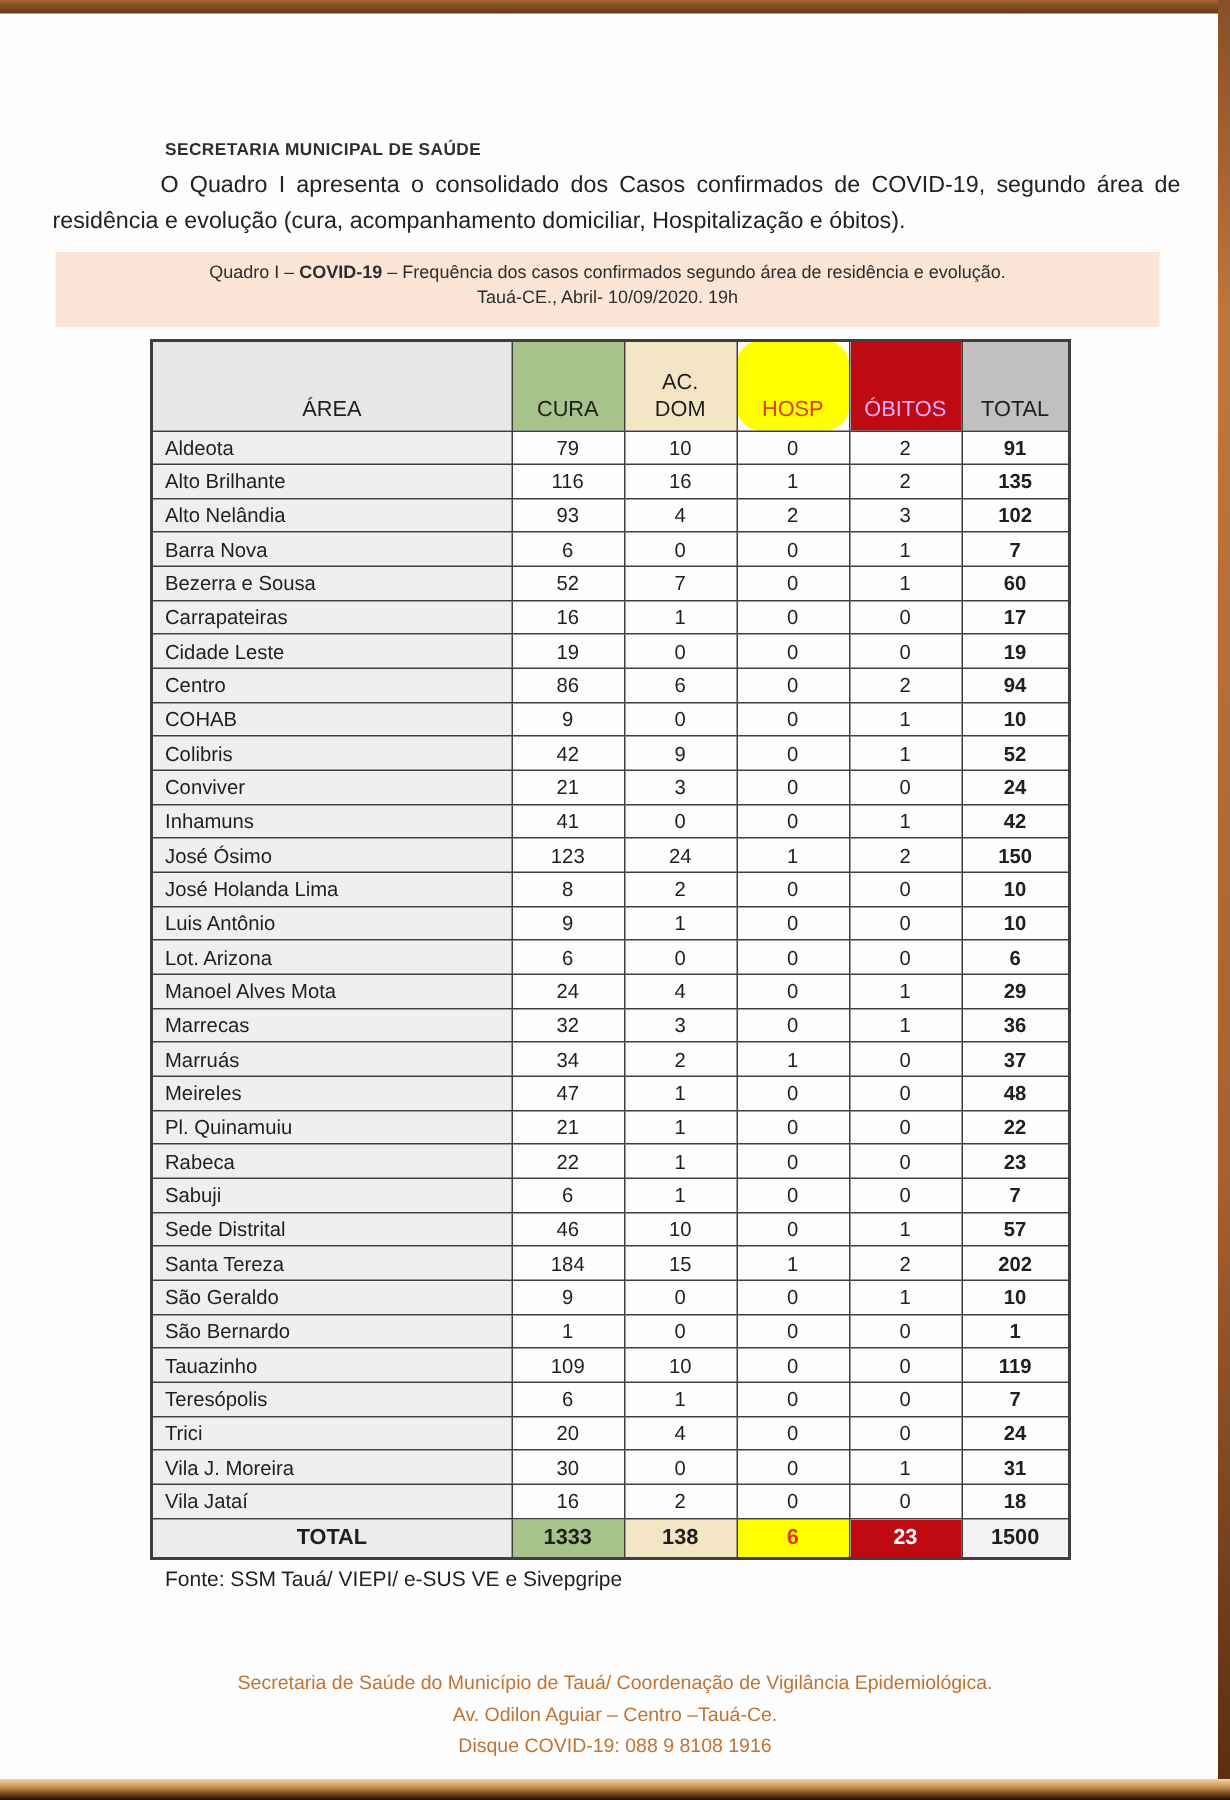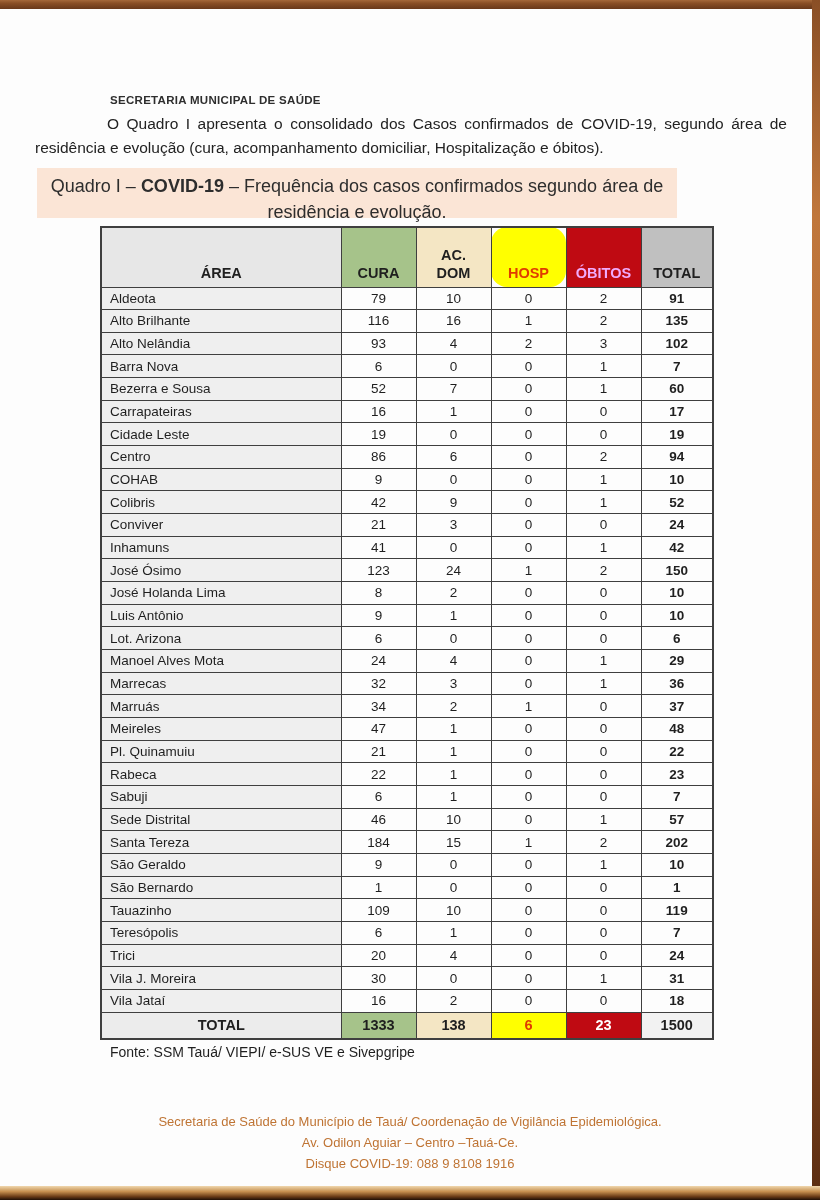--- a/index.html
+++ b/index.html
@@ -19,32 +19,32 @@
   .logo-row   { position:absolute; top:22px; left:58px; display:flex; align-items:flex-start; }
   .crest      { width:94px; height:80px; }
   .brand      { margin-left:4px; padding-top:12px; }
   .brand-small{ font-size:8.5px; font-weight:bold; letter-spacing:.6px; color:#2e2e2e; margin-left:4px; }
   .brand-large{ font-size:47px; font-weight:800; letter-spacing:2px; color:#141414; line-height:.95; }
   .org        { position:absolute; top:94px; left:110px; font-size:11.5px; font-weight:bold; color:#2e2e2e; letter-spacing:.3px; }
 
   .intro      { position:absolute; top:112px; left:35px; width:752px;
                 font-size:15.5px; line-height:1.55; text-align:justify; text-indent:72px; color:#222; }
 
-  .quadro-box { position:absolute; top:168px; left:37px; width:640px; height:50px;
-                background:#fbe5d6; text-align:center; font-size:18px; color:#2d2d2d;
+  .quadro-box { position:absolute; top:168px; left:37px; width:736px; height:50px;
+                background:#fbe5d6; text-align:center; font-size:12px; color:#2d2d2d;
                 padding-top:5px; line-height:1.45; }
   .quadro-box b { font-weight:bold; }
 
   
   table.covid { position:absolute; top:226px; left:100px; width:612px; height:814px;
                 border-collapse:collapse; table-layout:fixed; font-size:13.5px; }
   table.covid th, table.covid td { border:1px solid #3f3f3f; overflow:hidden; }
   table.covid { border:2px solid #3f3f3f; }
   thead th { height:60px; vertical-align:bottom; padding-bottom:4px; font-size:14.5px;
-             font-weight:bold; text-align:center; white-space:pre-line; line-height:1.25; }
+             font-weight:normal; text-align:center; white-space:pre-line; line-height:1.25; }
   thead th.c0 { background:#e7e7e7; }
   thead th.c1 { background:#a6c38a; }
   thead th.c2 { background:#f4e6c4; }
   thead th.c3 { background:#ffff00; color:#e03c00;border-radius:16px; }
   thead th.c4 { background:#bf0a12; color:#f0abfc; }
   thead th.c5 { background:#c0c0c0; }
   tbody td.name { background:#efefef; text-align:left; padding-left:8px; }
   tbody td.num  { background:#fdfdfd; text-align:center; }
   tbody td.tot  { font-weight:bold; }
   tfoot td { height:27px; font-weight:bold; text-align:center; font-size:14.5px; }

